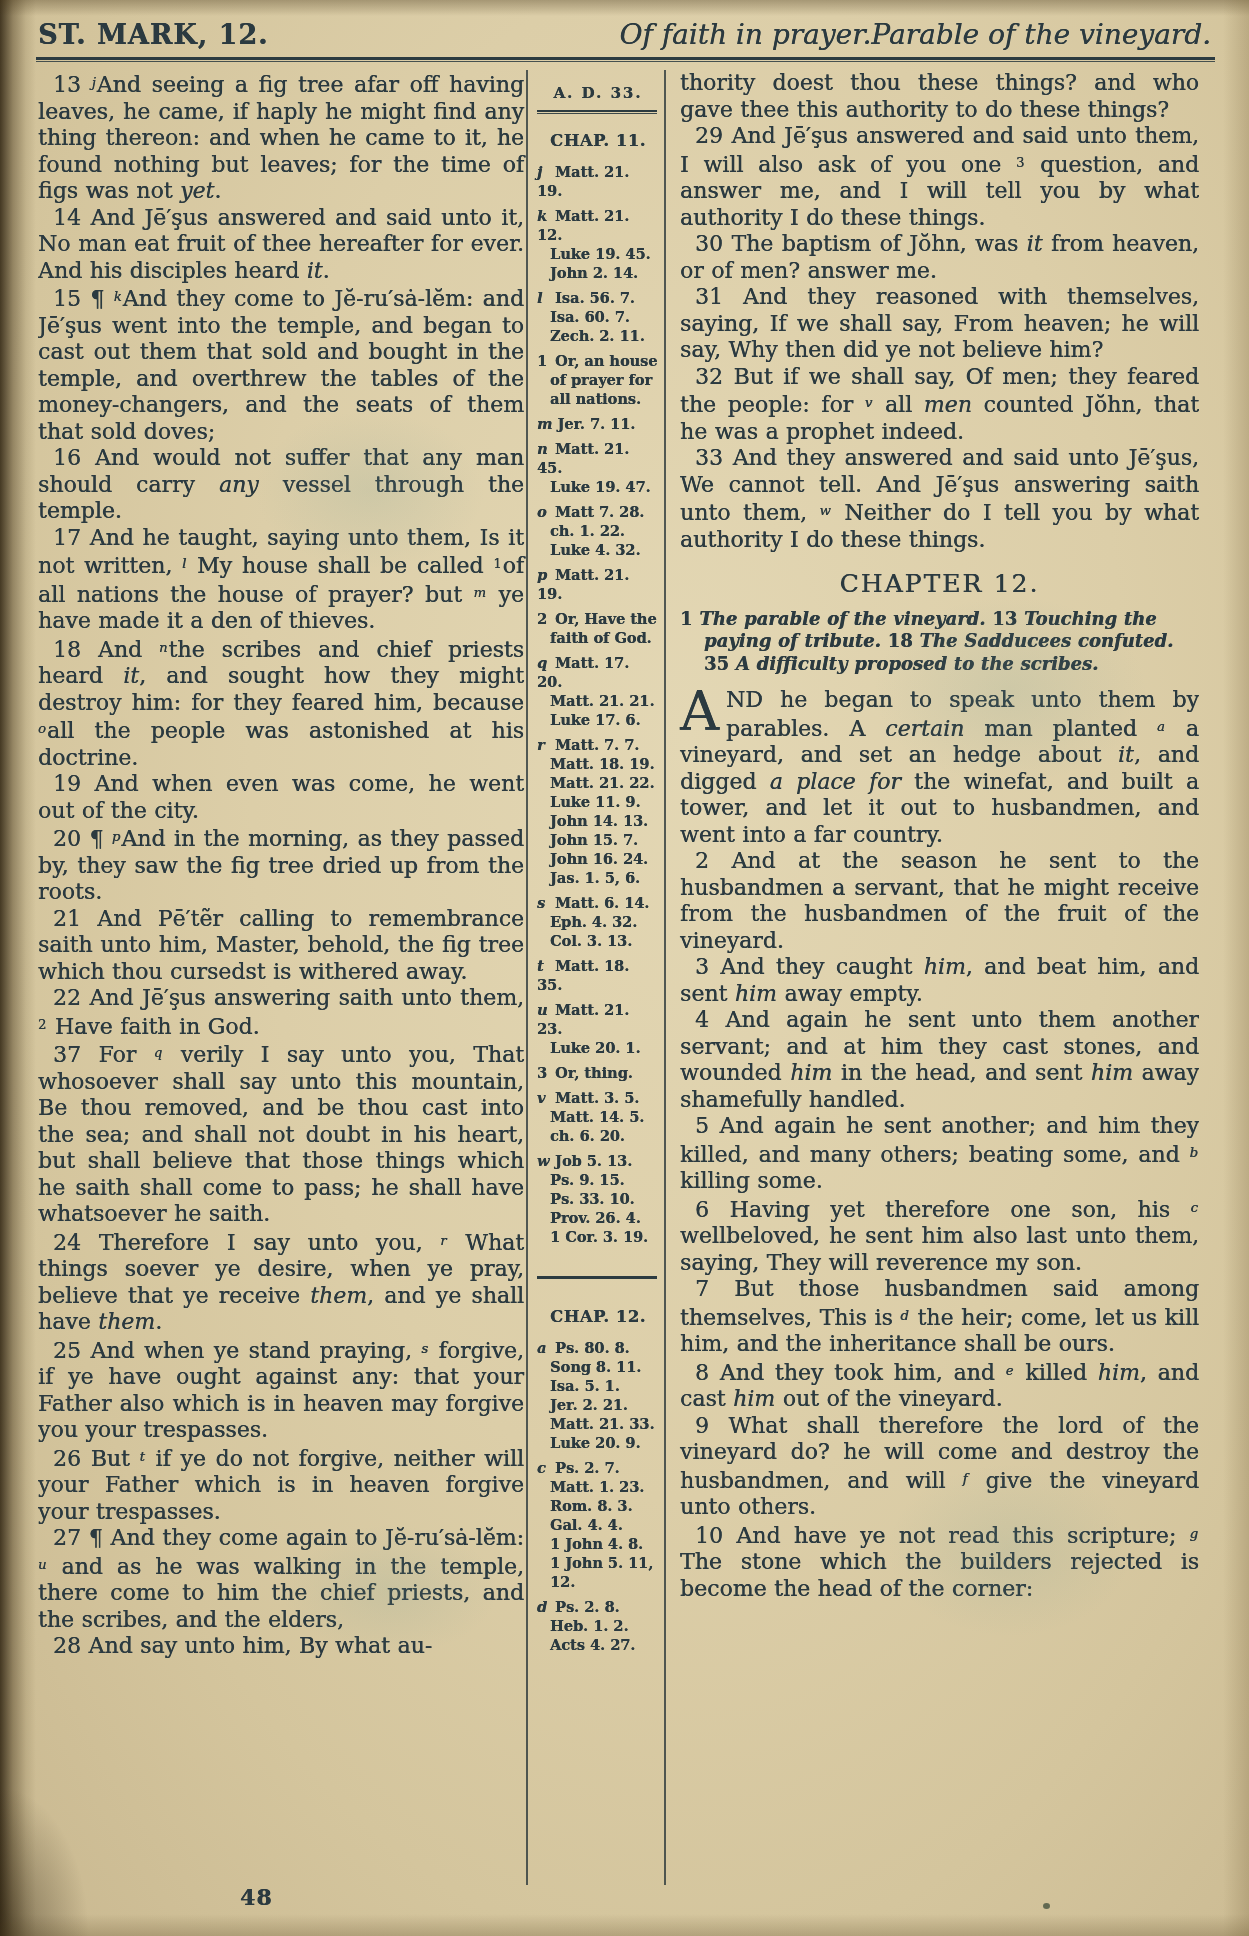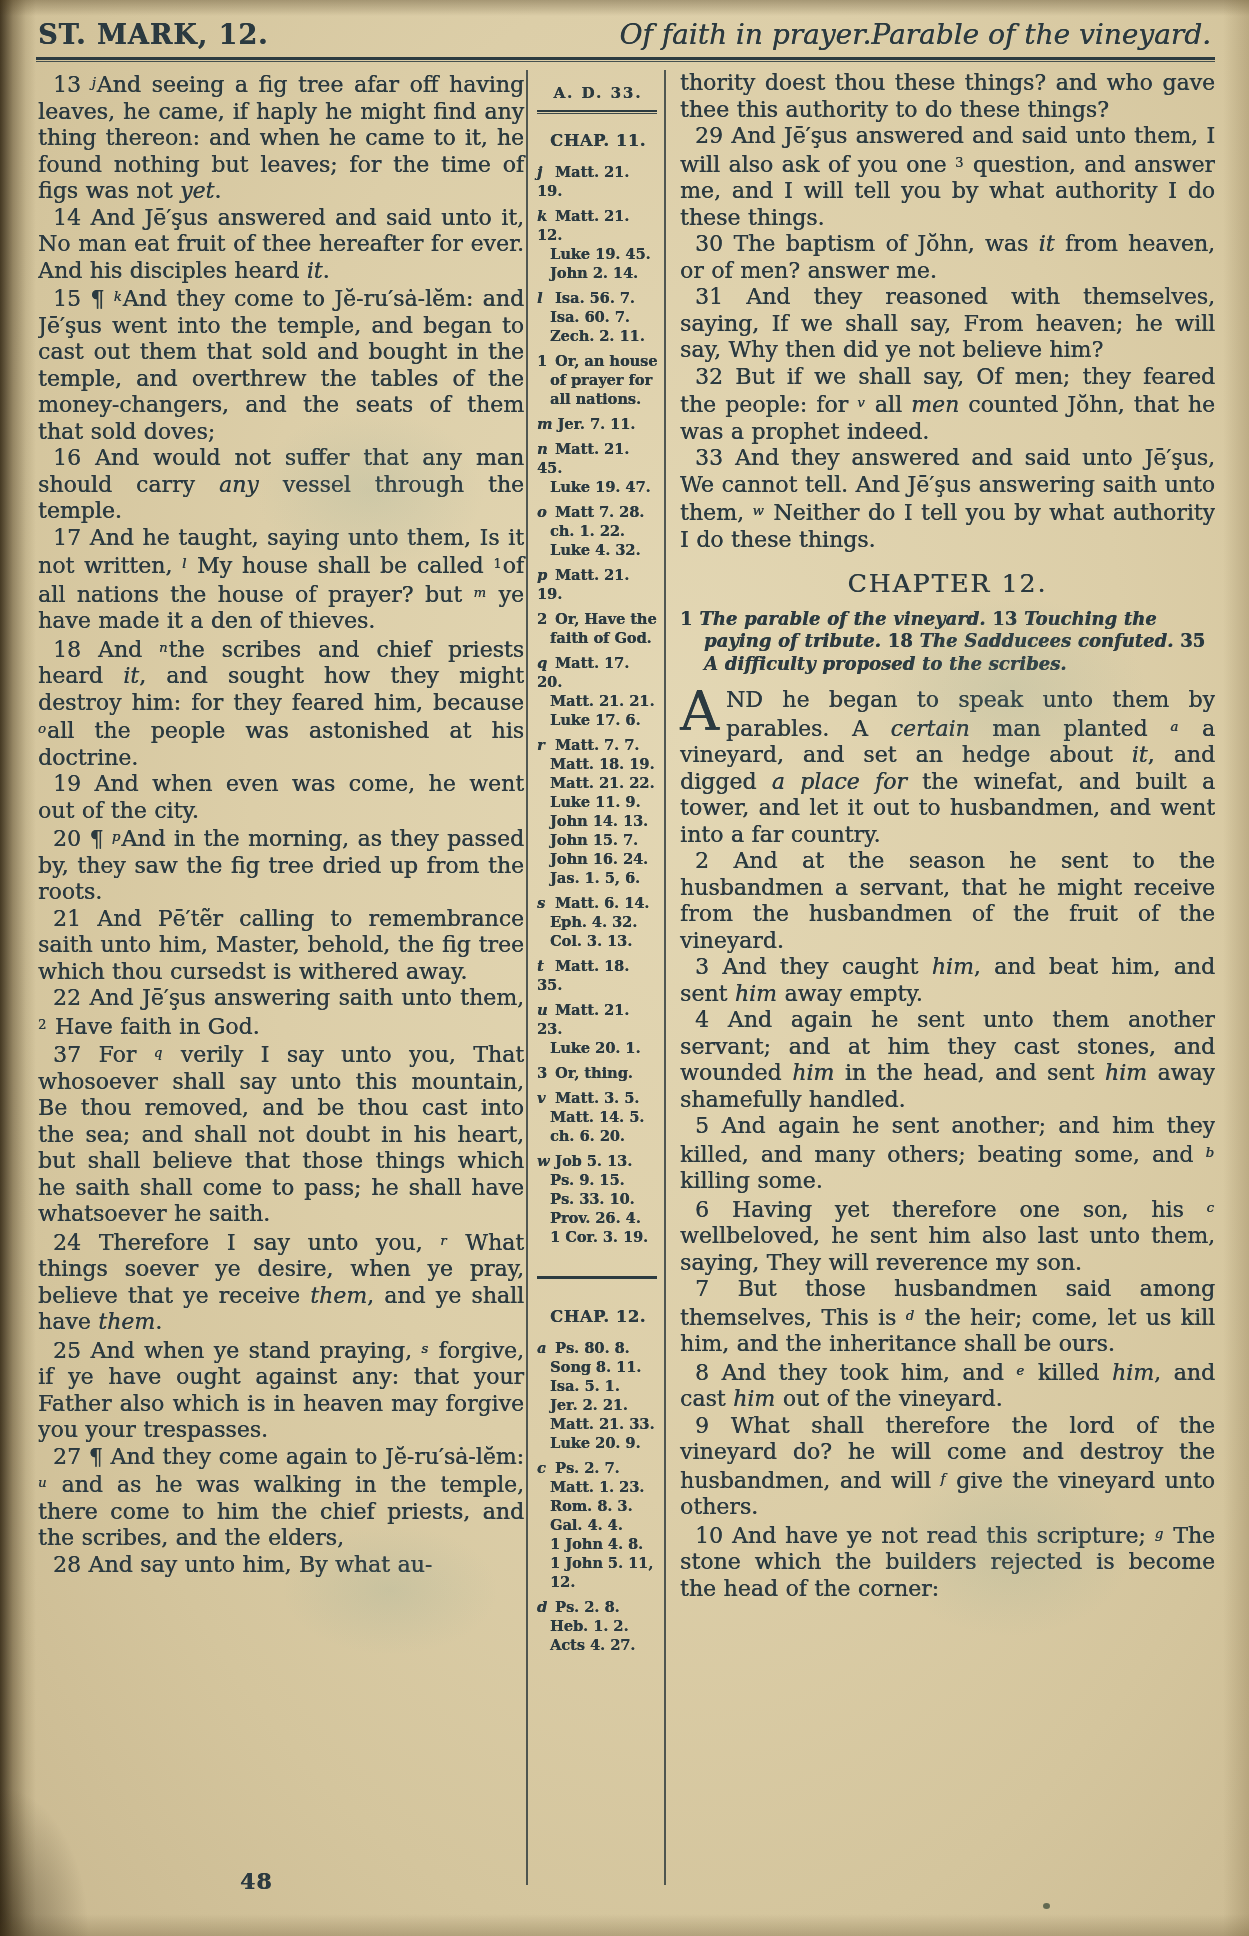--- a/index.html
+++ b/index.html
@@ -68,21 +68,21 @@
   }
   .rh-left { margin-left: auto; }
   .rh-right { }
   .rule-double {
     margin: 2px 34px 0 36px; height: 7px;
     background: linear-gradient(180deg, #2c3b40 0px, #2c3b40 3px, rgba(0,0,0,0) 3px, rgba(0,0,0,0) 4.5px, rgba(44,59,64,0.85) 4.5px, rgba(44,59,64,0.85) 5.5px, rgba(0,0,0,0) 5.5px);
   }
 
   
   .columns {
-    display: flex; margin: 6px 34px 0 38px; height: 1815px; overflow: hidden;
+    display: flex; margin: 6px 50px 0 38px; height: 1815px; overflow: hidden;
   }
   .col-left {
     width: 486px; flex: none;
     font-size: 22px; line-height: 26.5px; text-align: justify;
     text-shadow: 0.35px 0 0 currentColor;
     word-spacing: 0.5px;
   }
   .col-center {
     width: 140px; flex: none; box-sizing: border-box;
     margin-left: 2px;
@@ -146,21 +146,21 @@
     margin: 18px 0 10px; font-weight: normal; text-indent: 0;
   }
   .summary {
     font-size: 18px; line-height: 22.5px; font-weight: bold;
     margin: 0 0 12px; padding-left: 24px; text-indent: -24px;
     text-align: left;
   }
   .summary .seg-italic { font-style: italic; }
 
   .page-number {
-    position: absolute; left: 240px; bottom: 42px;
+    position: absolute; left: 240px; bottom: 26px;
     font-size: 22px; font-weight: bold; letter-spacing: 1px;
     text-shadow: 0.35px 0 0 currentColor;
   }
 </style>
 </head>
 <body>
 
 <div class="page">
 
   <div class="ghost" style="left:210px; top:380px; width:320px; height:220px;"></div>
@@ -183,20 +183,21 @@
         <p class="verse"><span>16 And would not suffer that any man should carry </span><span class="seg-italic">any</span><span> vessel through the temple.</span></p>
         <p class="verse"><span>17 And he taught, saying unto them, Is it not written, </span><span class="seg-sup">l</span><span> My house shall be called </span><span class="seg-supnum">1</span><span>of all nations the house of prayer? but </span><span class="seg-sup">m</span><span> ye have made it a den of thieves.</span></p>
         <p class="verse"><span>18 And </span><span class="seg-sup">n</span><span>the scribes and chief priests heard </span><span class="seg-italic">it</span><span>, and sought how they might destroy him: for they feared him, because </span><span class="seg-sup">o</span><span>all the people was astonished at his doctrine.</span></p>
         <p class="verse"><span>19 And when even was come, he went out of the city.</span></p>
         <p class="verse"><span>20 ¶ </span><span class="seg-sup">p</span><span>And in the morning, as they passed by, they saw the fig tree dried up from the roots.</span></p>
         <p class="verse"><span>21 And Pē′tẽr calling to remembrance saith unto him, Master, behold, the fig tree which thou cursedst is withered away.</span></p>
         <p class="verse"><span>22 And Jē′şus answering saith unto them, </span><span class="seg-supnum">2</span><span> Have faith in God.</span></p>
         <p class="verse"><span>37 For </span><span class="seg-sup">q</span><span> verily I say unto you, That whosoever shall say unto this mountain, Be thou removed, and be thou cast into the sea; and shall not doubt in his heart, but shall believe that those things which he saith shall come to pass; he shall have whatsoever he saith.</span></p>
         <p class="verse"><span>24 Therefore I say unto you, </span><span class="seg-sup">r</span><span> What things soever ye desire, when ye pray, believe that ye receive </span><span class="seg-italic">them</span><span>, and ye shall have </span><span class="seg-italic">them</span><span>.</span></p>
         <p class="verse"><span>25 And when ye stand praying, </span><span class="seg-sup">s</span><span> forgive, if ye have ought against any: that your Father also which is in heaven may forgive you your trespasses.</span></p>
+        <p class="verse"><span>26 But </span><span class="seg-sup">t</span><span> if ye do not forgive, neither will your Father which is in heaven forgive your trespasses.</span></p>
         <p class="verse"><span>27 ¶ And they come again to Jĕ-ru′sȧ-lĕm: </span><span class="seg-sup">u</span><span> and as he was walking in the temple, there come to him the chief priests, and the scribes, and the elders,</span></p>
         <p class="verse"><span>28 And say unto him, By what au-</span></p>
       </section>
 
     <aside class="col-center">
       <div class="era">A. D. 33.</div>
       <div class="rule-thin"></div>
       <div id="center-sections">
           <div class="chap-heading">CHAP. 11.</div>
           <div class="ref">

